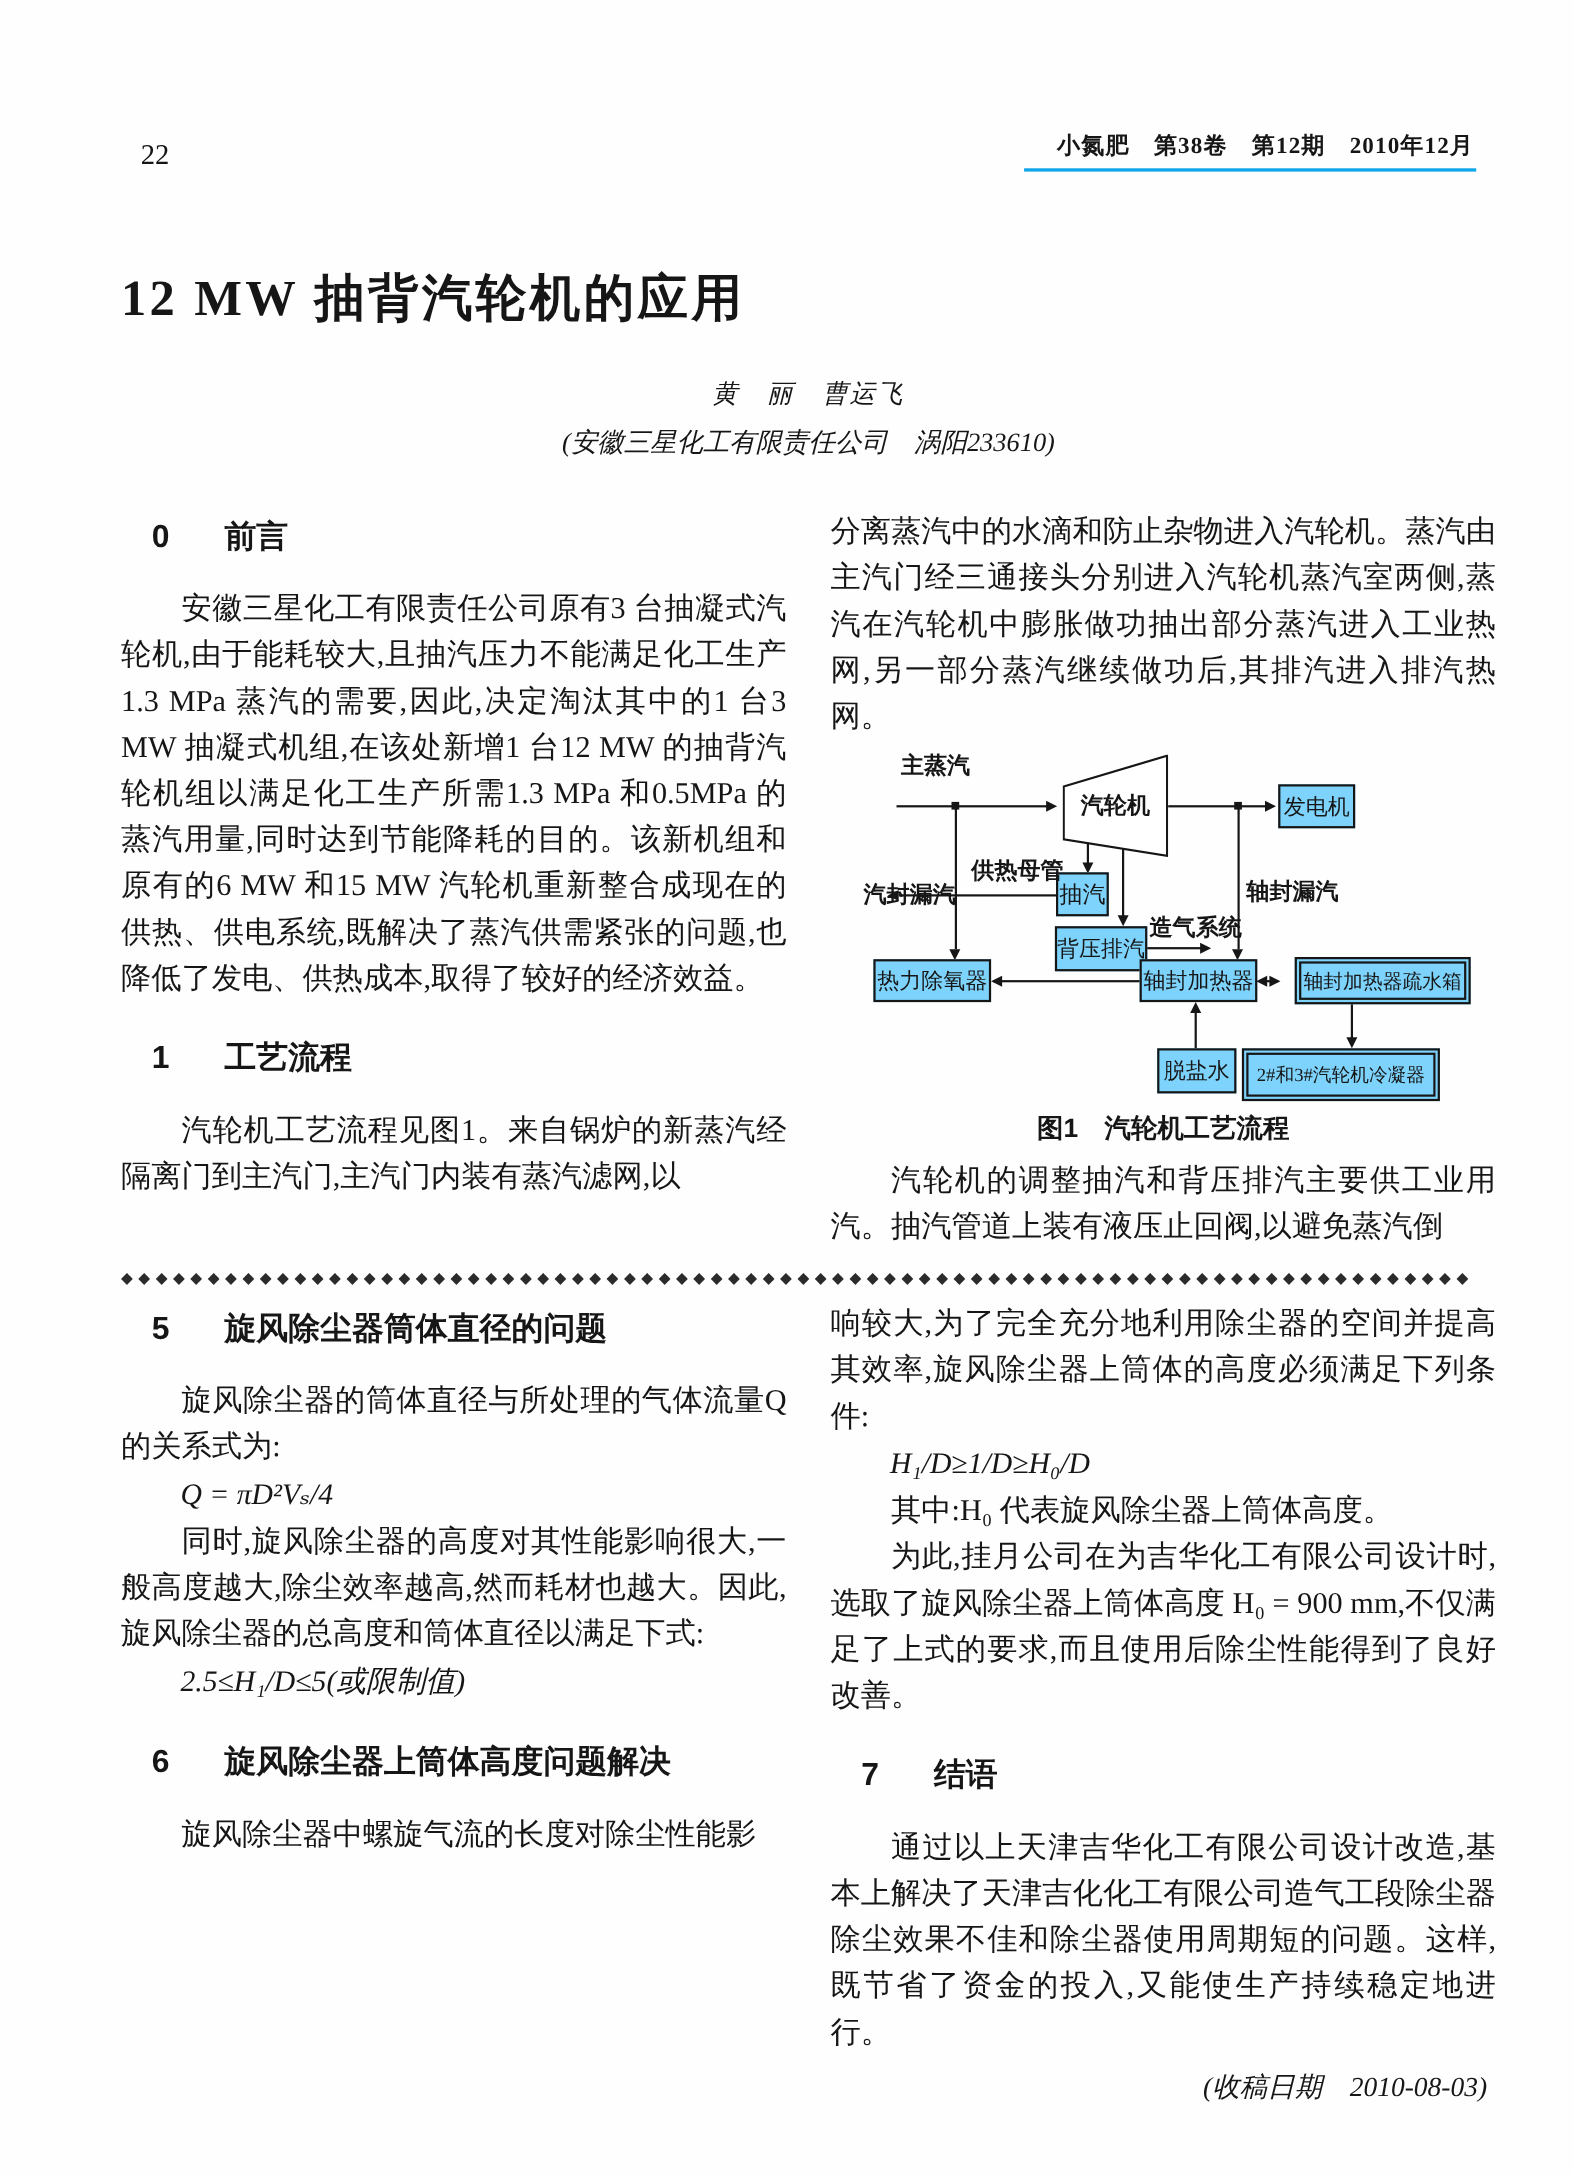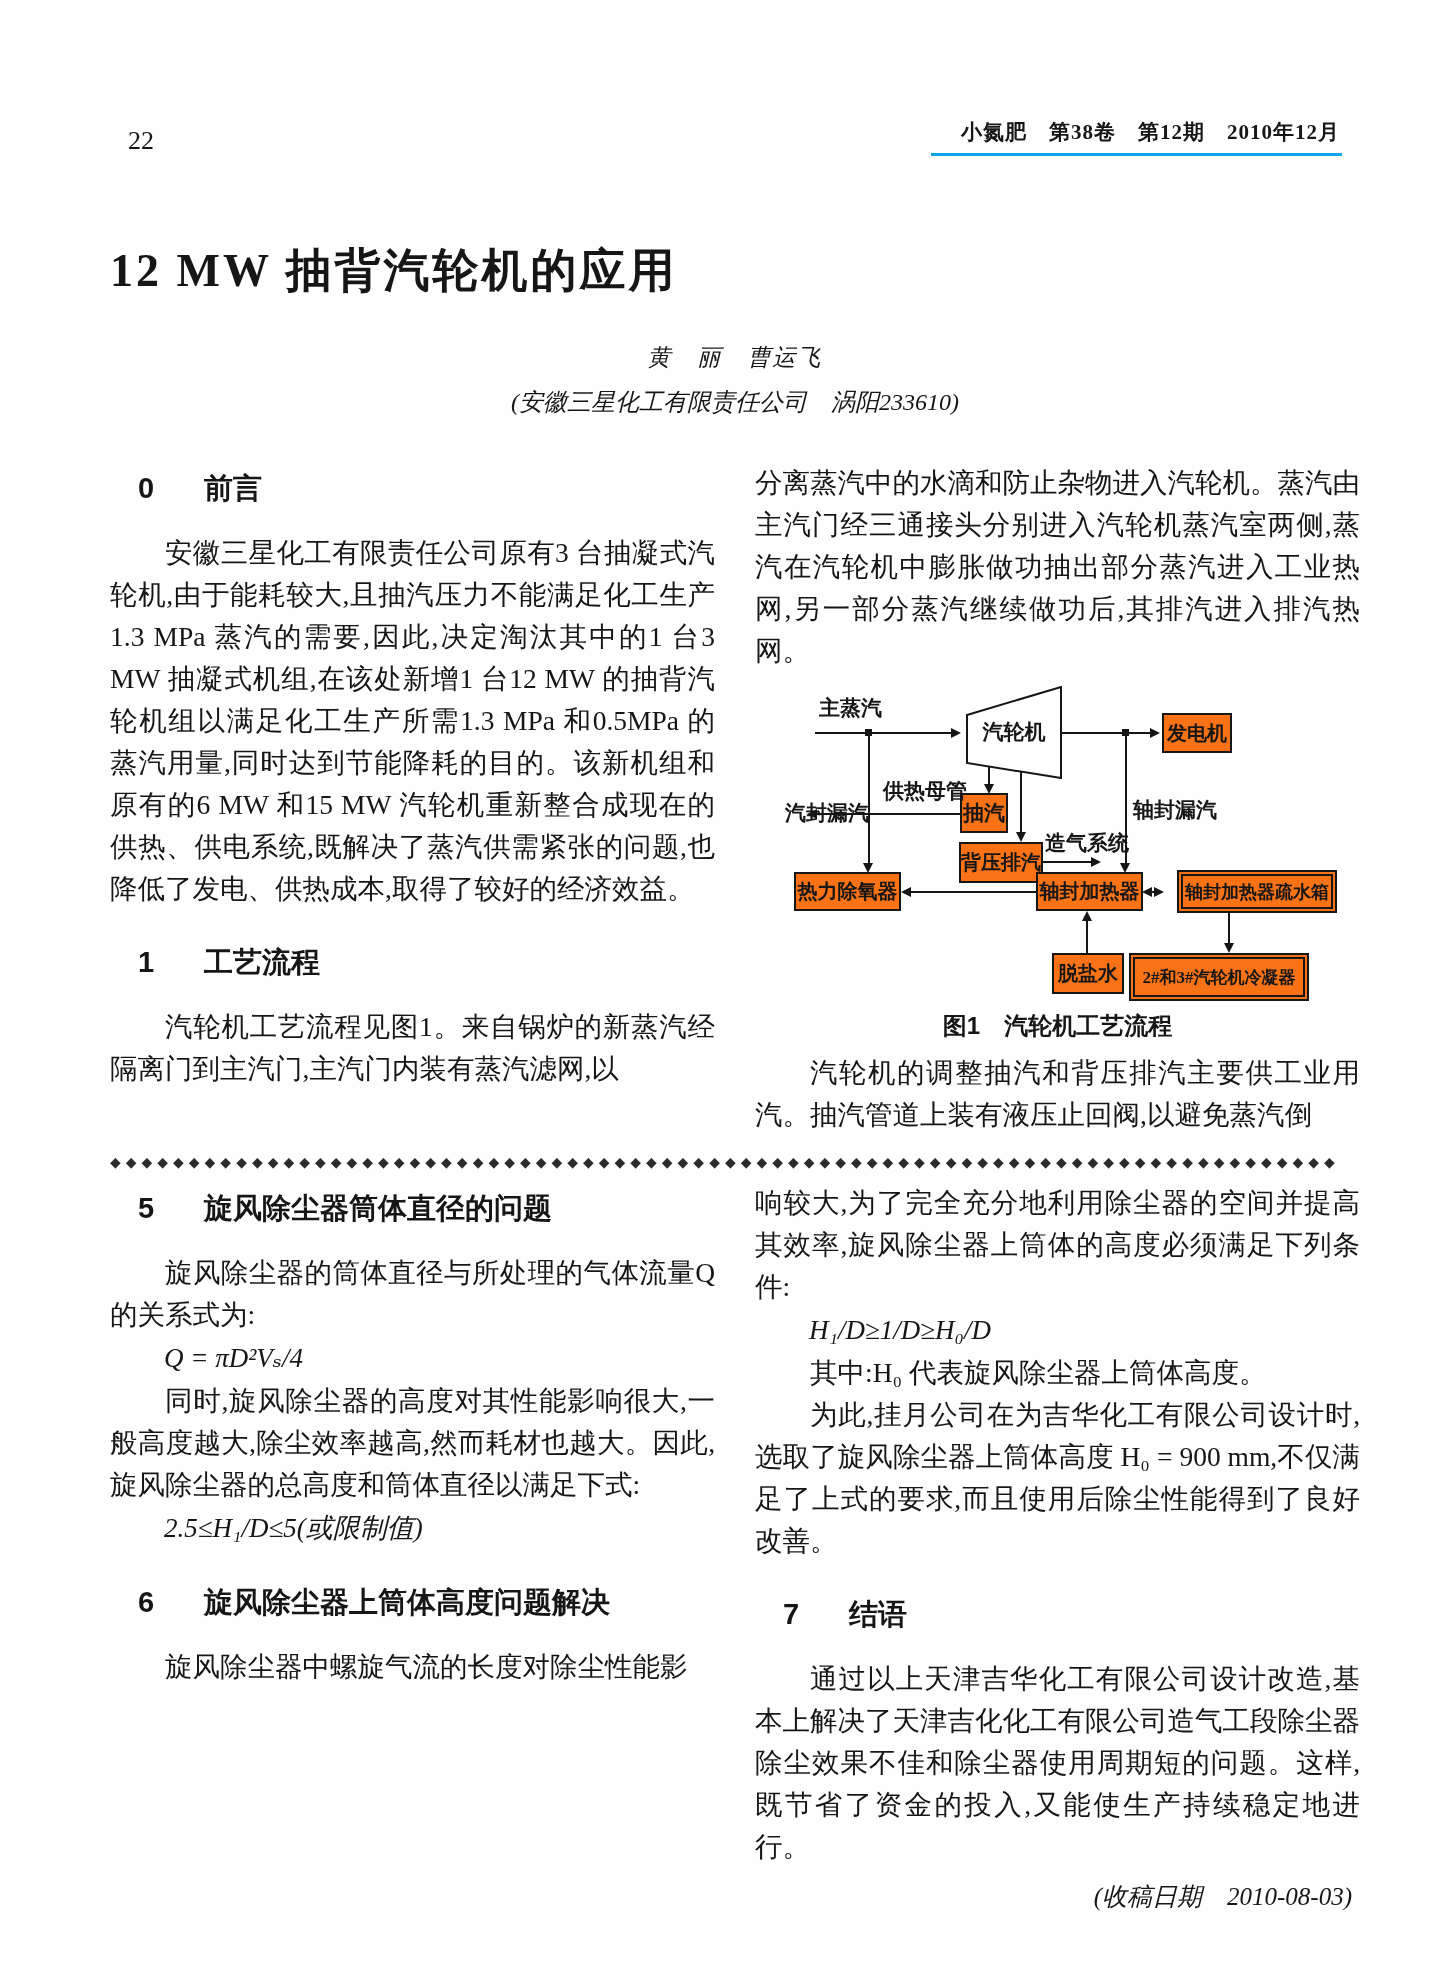--- a/index.html
+++ b/index.html
@@ -42,21 +42,21 @@
   .fig-caption{text-align:center;font-family:"Liberation Sans","DejaVu Sans",sans-serif;font-weight:700;font-size:24px;margin:8px 0 10px;}
   .hl{position:absolute;height:2px;background:#161616;}
   .vl{position:absolute;width:2px;background:#161616;}
   .dot{position:absolute;width:7px;height:7px;background:#161616;}
   .ah{position:absolute;width:0;height:0;border:solid transparent;}
   .ah.r{border-width:5px 0 5px 10px;border-left-color:#161616;}
   .ah.l{border-width:5px 10px 5px 0;border-right-color:#161616;}
   .ah.d{border-width:10px 5px 0 5px;border-top-color:#161616;}
   .ah.u{border-width:0 5px 10px 5px;border-bottom-color:#161616;}
   .flabel{position:absolute;font-weight:700;font-size:21px;white-space:nowrap;}
-  .fbox{position:absolute;border:2px solid #161616;display:flex;align-items:center;justify-content:center;font-weight:700;font-size:20px;background:#f97316;box-sizing:border-box;white-space:nowrap;}
+  .fbox{position:absolute;border:2px solid #161616;display:flex;align-items:center;justify-content:center;font-weight:400;font-size:20px;background:#7dd3fc;box-sizing:border-box;white-space:nowrap;}
   .fbox.dbl{border:6px double #161616;}
   .turbine{position:absolute;}
 </style>
 </head>
 <body>
 
 <div class="page">
 
   <div class="page-header">
     <span class="page-num">22</span>
@@ -80,21 +80,21 @@
         <span class="sec-title">工艺流程</span>
       </h2>
       <p class="indent">汽轮机工艺流程见图1。来自锅炉的新蒸汽经隔离门到主汽门,主汽门内装有蒸汽滤网,以</p>
     </div>
 
     <div class="col">
       <p class="noindent">分离蒸汽中的水滴和防止杂物进入汽轮机。蒸汽由主汽门经三通接头分别进入汽轮机蒸汽室两侧,蒸汽在汽轮机中膨胀做功抽出部分蒸汽进入工业热网,另一部分蒸汽继续做功后,其排汽进入排汽热网。</p>
 
       <div class="figure">
 
-        <span class="flabel" style="left:64px;top:14px">主蒸汽</span>
+        <span class="flabel" style="left:64px;top:2px">主蒸汽</span>
         <div class="hl" style="left:60px;top:52px;width:140px"></div>
         <div class="ah r" style="left:196px;top:48px"></div>
         <div class="dot" style="left:110px;top:49px"></div>
         <div class="vl" style="left:113px;top:52px;height:131px"></div>
         <div class="ah d" style="left:108px;top:183px"></div>
         <span class="flabel" style="left:30px;top:119px">汽封漏汽</span>
 
         <svg class="turbine" style="left:211px;top:6px" width="96" height="93" viewBox="0 0 96 93">
           <polygon points="1,29 95,1 95,92 1,77" fill="#ffffff" stroke="#161616" stroke-width="2"></polygon>
         </svg>

